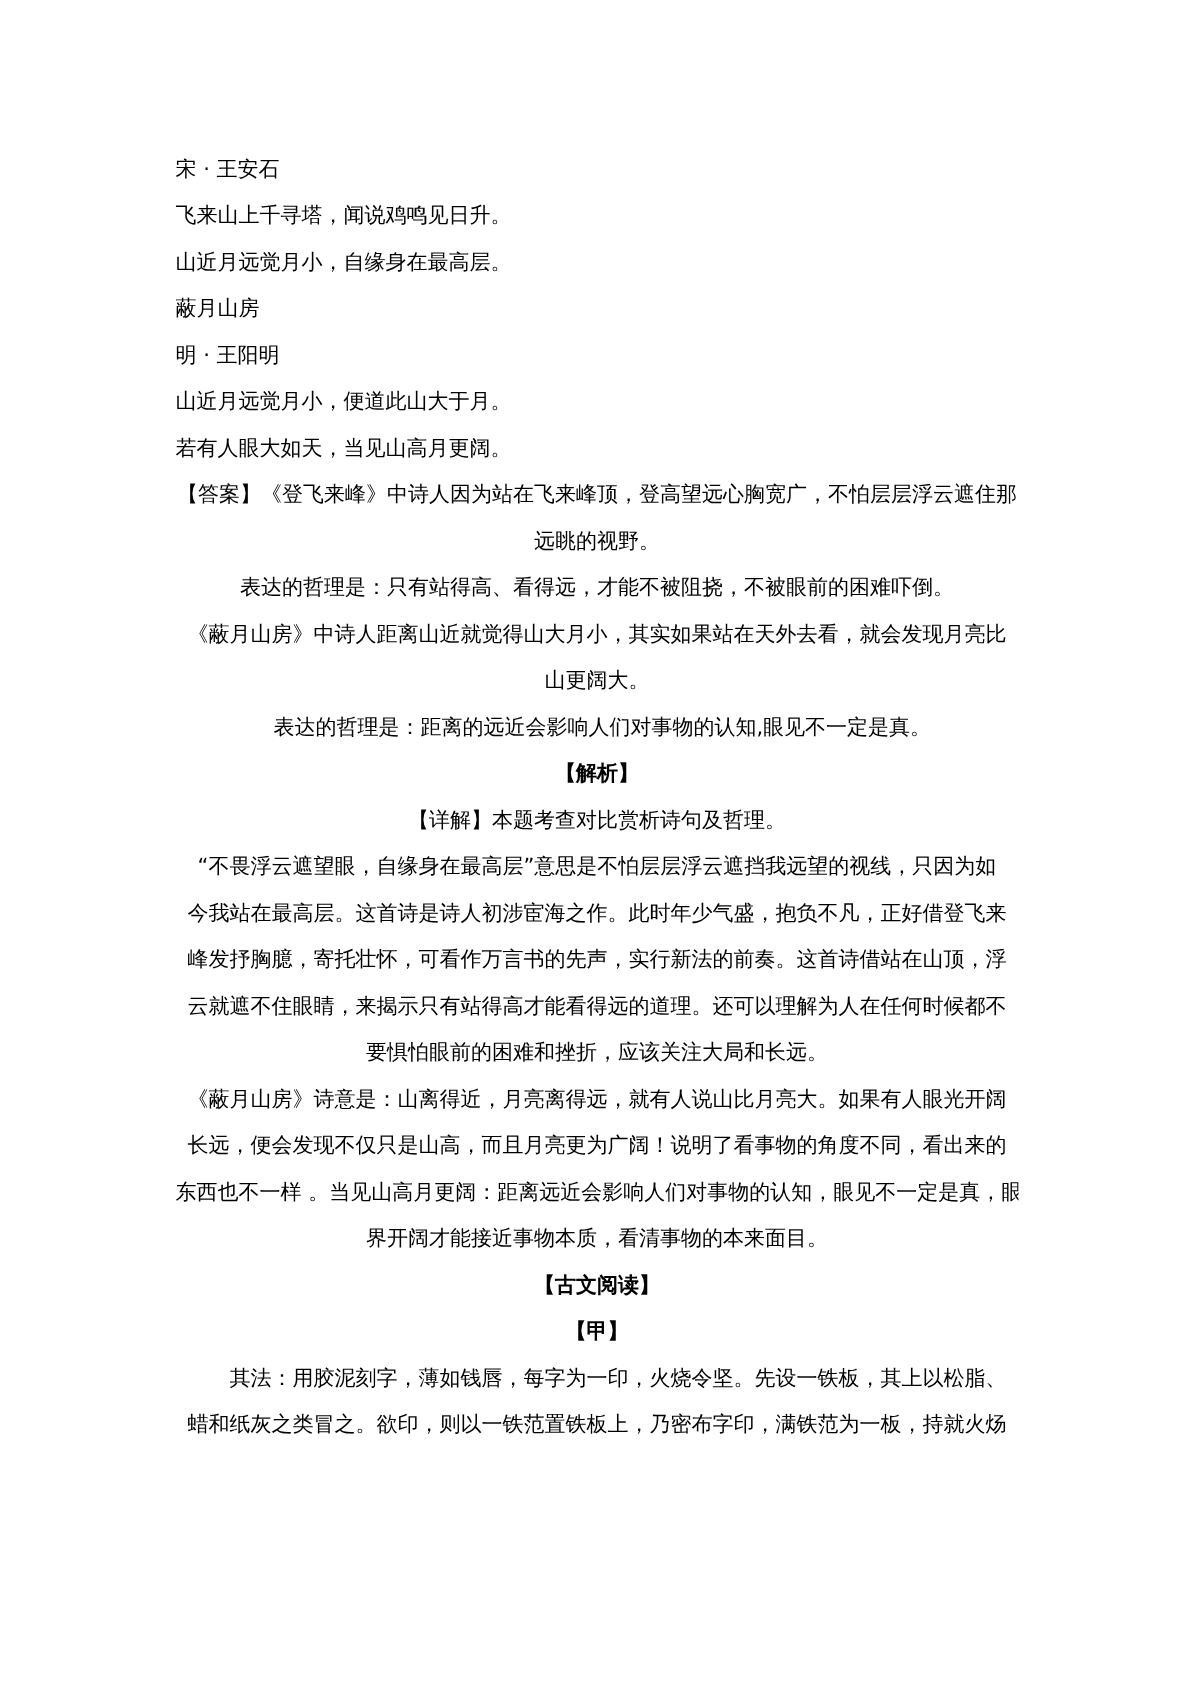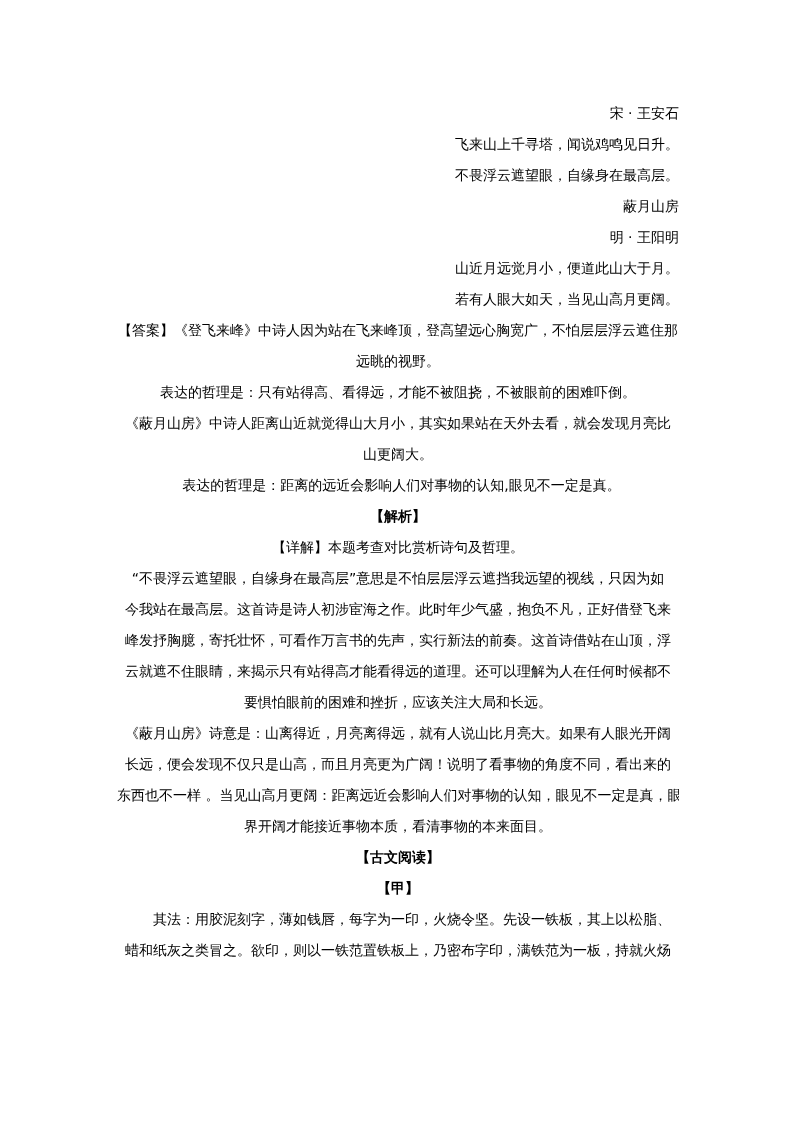--- a/index.html
+++ b/index.html
@@ -1,31 +1,31 @@
 <!DOCTYPE html>
 <html><head>
 <meta charset="utf-8">
 <style>
   html, body { margin: 0; padding: 0; background: #ffffff; }
   body { width: 794px; height: 1123px; position: relative; overflow: hidden;
          font-family: "DejaVu Sans", "Liberation Sans", sans-serif; color: #000; }
   .page { position: absolute; left: 117px; top: 98px; width: 562px; }
   .line { font-size: 14px; line-height: 31px; height: 31px; white-space: nowrap; overflow: hidden; letter-spacing: 0px; text-align: center; }
-  .center { text-align: right; }
+  .center { text-align: left; }
   .indent1 { padding-left: 7px; }
   .indent2 { padding-left: 28px; }
   .heading { font-weight: bold; }
 </style>
 </head>
 <body>
 
 <div class="page">
   <div class="line center">宋 · 王安石</div>
   <div class="line center">飞来山上千寻塔，闻说鸡鸣见日升。</div>
-  <div class="line center">不畏浮云遮望眼，自缘身在最高层。</div>
+  <div class="line center">山近月远觉月小，自缘身在最高层。</div>
   <div class="line center">蔽月山房</div>
   <div class="line center">明 · 王阳明</div>
   <div class="line center">山近月远觉月小，便道此山大于月。</div>
   <div class="line center">若有人眼大如天，当见山高月更阔。</div>
 
   <div class="line">【答案】《登飞来峰》中诗人因为站在飞来峰顶，登高望远心胸宽广，不怕层层浮云遮住那</div>
   <div class="line">远眺的视野。</div>
   <div class="line">表达的哲理是：只有站得高、看得远，才能不被阻挠，不被眼前的困难吓倒。</div>
   <div class="line">《蔽月山房》中诗人距离山近就觉得山大月小，其实如果站在天外去看，就会发现月亮比</div>
   <div class="line">山更阔大。</div>

